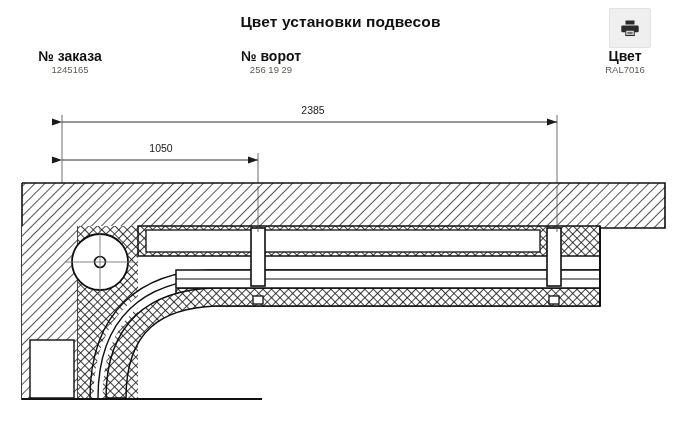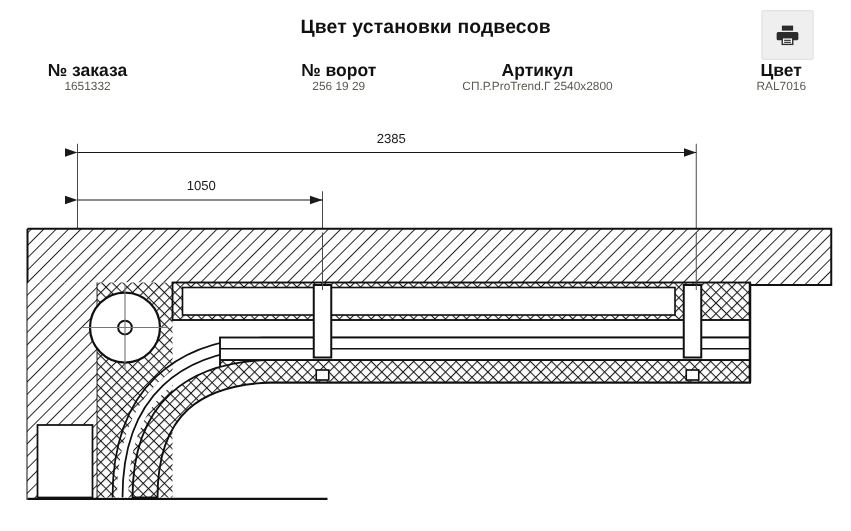--- a/index.html
+++ b/index.html
@@ -107,33 +107,29 @@
       <rect x="5.8" y="12.2" width="8.4" height="5.3" fill="#ffffff" stroke="#2b2b2b" stroke-width="1.1"></rect>
       <rect x="7.3" y="13.8" width="5.4" height="0.9" fill="#2b2b2b"></rect>
       <rect x="7.3" y="15.4" width="5.4" height="0.9" fill="#2b2b2b"></rect>
     </svg>
   </span>
 </div>
 
 <div class="info-row">
   <div class="info-field f-order">
     <div class="info-label">№ заказа</div>
-    <div class="info-value">1651332</div>
+    <div class="info-value">1245165</div>
   </div>
 
 
   <div class="info-field f-gate">
     <div class="info-label">№ ворот</div>
     <div class="info-value">256 19 29</div>
   </div>
 
-  <div class="info-field f-article">
-    <div class="info-label">Артикул</div>
-    <div class="info-value">СП.Р.ProTrend.Г 2540х2800</div>
-  </div>
 
   <div class="info-field f-color">
     <div class="info-label">Цвет</div>
     <div class="info-value">RAL7016</div>
   </div>
 </div>
 
 <svg class="drawing" viewBox="0 0 681 425">
   <defs>
 

